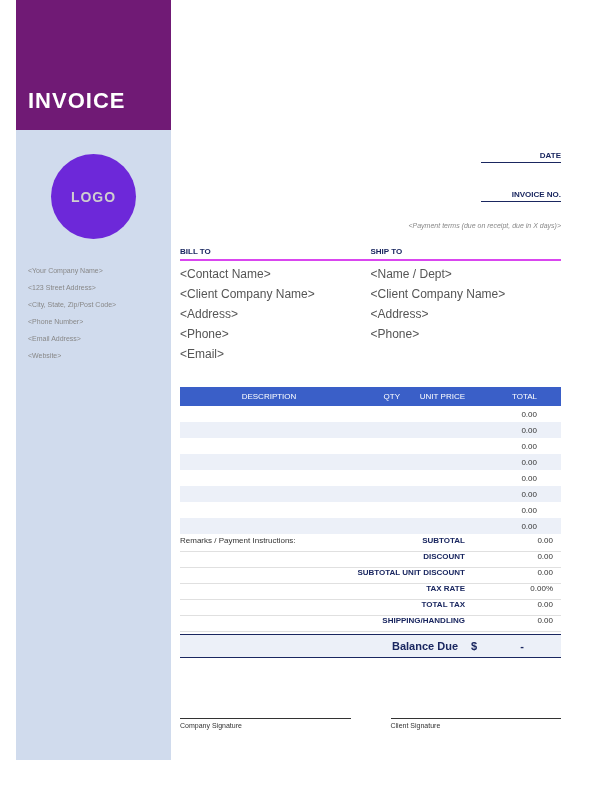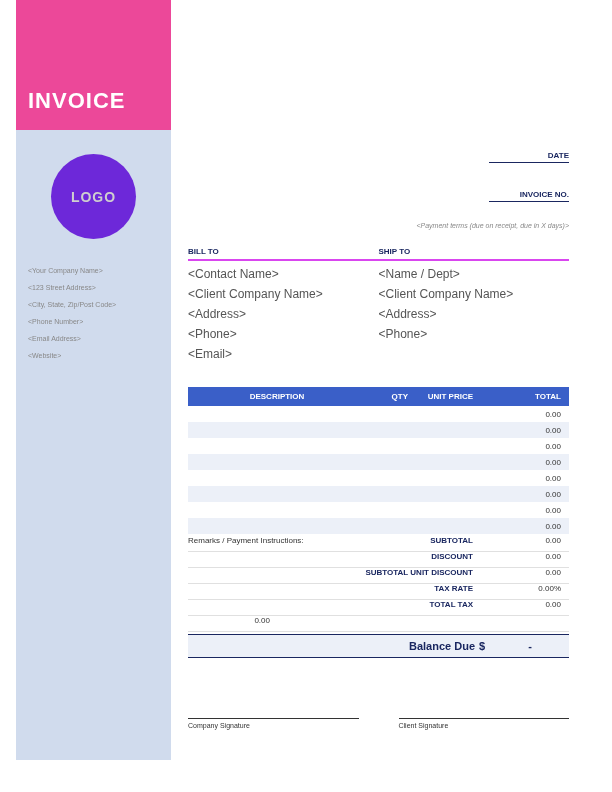--- a/index.html
+++ b/index.html
@@ -13,21 +13,21 @@
   }
   .sidebar {
     position: absolute;
     left: 16px;
     top: 0;
     width: 155px;
     height: 760px;
     background: #d0dbed;
   }
   .invoice-header {
-    background: #ec4899;
+    background: #701a75;
     height: 130px;
     display: flex;
     align-items: flex-end;
     padding: 0 0 16px 12px;
   }
   .invoice-title {
     color: #fff;
     font-size: 22px;
     font-weight: bold;
     letter-spacing: 1px;
@@ -50,21 +50,21 @@
     margin-top: 28px;
     padding-left: 12px;
   }
   .company-info div {
     font-size: 7px;
     color: #888;
     margin-bottom: 10px;
   }
   .main {
     position: absolute;
-    left: 188px;
+    left: 180px;
     top: 0;
     width: 395px;
   }
   .meta {
     margin-top: 144px;
     text-align: right;
     padding-right: 14px;
   }
   .meta-row {
     margin-bottom: 20px;
@@ -110,28 +110,28 @@
   }
   .items-table {
     margin-top: 20px;
     width: 381px;
   }
   .items-header {
     display: flex;
     background: #3a5fc8;
     color: #fff;
     font-size: 8px;
-    font-weight: bold;
+    font-weight: normal;
     height: 19px;
     align-items: center;
   }
   .col-desc { width: 178px; text-align: center; }
   .col-qty { width: 48px; text-align: right; padding-right: 6px; }
   .col-price { width: 65px; text-align: right; padding-right: 6px; }
-  .col-total { width: 90px; text-align: right; padding-right: 8px; }
+  .col-total { width: 90px; text-align: right; padding-right: 24px; }
   .item-row {
     display: flex;
     height: 16px;
     font-size: 8px;
     color: #333;
     align-items: center;
   }
   .item-row:nth-child(odd) { background: #fff; }
   .item-row:nth-child(even) { background: #ecf0f8; }
   .totals {
@@ -176,21 +176,21 @@
     border-top: 1px solid #1a2760;
     border-bottom: 1px solid #1a2760;
     margin-top: 2px;
   }
   .balance-label {
     flex: 1;
     text-align: right;
     font-weight: bold;
     font-size: 11px;
     color: #1a2760;
-    padding-right: 4px;
+    padding-right: 13px;
   }
   .balance-curr {
     width: 20px;
     font-size: 11px;
     color: #1a2760;
     font-weight: bold;
   }
   .balance-value {
     width: 70px;
     text-align: center;
@@ -332,20 +332,21 @@
       </div>
       <div class="total-row">
         <div class="total-label">TAX RATE</div>
         <div class="total-value">0.00%</div>
       </div>
       <div class="total-row">
         <div class="total-label">TOTAL TAX</div>
         <div class="total-value">0.00</div>
       </div>
       <div class="total-row">
+        <div class="total-label">SHIPPING/HANDLING</div>
         <div class="total-value">0.00</div>
       </div>
       <div class="balance-row">
         <div class="balance-label">Balance Due</div>
         <div class="balance-curr">$</div>
         <div class="balance-value">-</div>
       </div>
     </div>
   </div>
 

